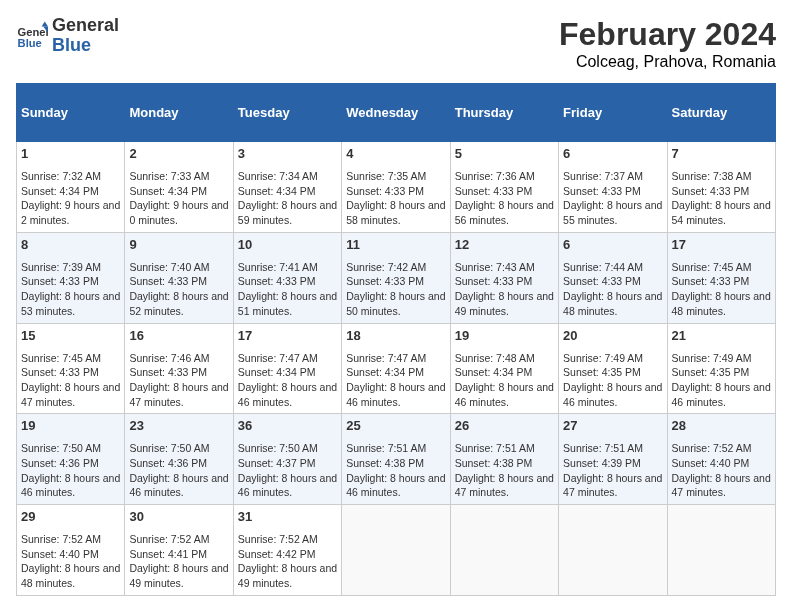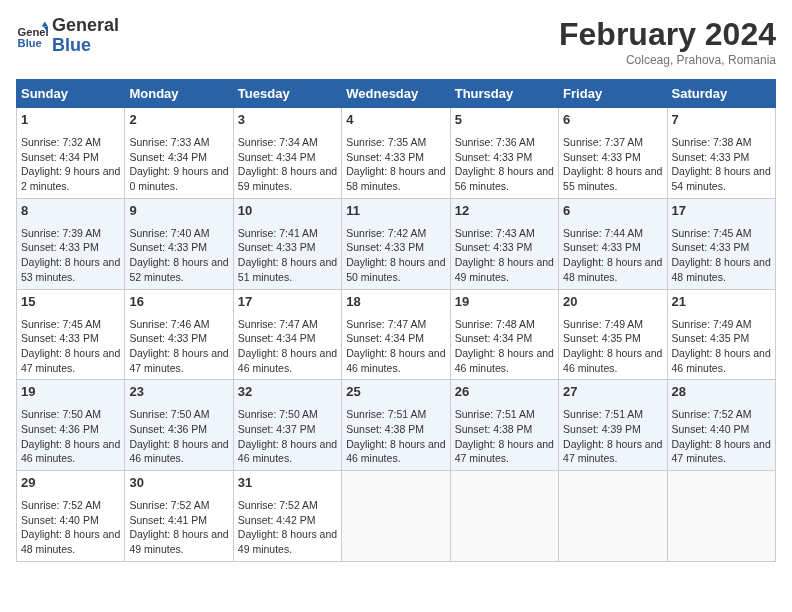--- a/index.html
+++ b/index.html
@@ -34,32 +34,32 @@
     }
     .title-block {
       text-align: right;
     }
     .month-year {
       font-size: 32px;
       font-weight: bold;
       color: #333;
     }
     .location {
-      font-size: 12px;
-      color: #737373;
+      font-size: 16px;
+      color: #000000;
     }
     .calendar {
       width: 100%;
       border-collapse: collapse;
       font-size: 11px;
     }
     .calendar th {
       background: #2962a6;
       color: #fff;
-      padding: 6px 4px;
+      padding: 21px 4px;
       text-align: left;
       font-size: 13px;
       font-weight: bold;
       border: 1px solid #2962a6;
     }
     .calendar td {
       border: 1px solid #ccc;
       vertical-align: top;
       padding: 4px;
       width: calc(100% / 7);
@@ -306,21 +306,21 @@
       </td>
         <td>
         <span class="day-number">23</span>
         <div class="day-info">
           Sunrise: 7:50 AM<br>
           Sunset: 4:36 PM<br>
           Daylight: 8 hours and 46 minutes.
         </div>
       </td>
         <td>
-        <span class="day-number">32</span>
+        <span class="day-number">36</span>
         <div class="day-info">
           Sunrise: 7:50 AM<br>
           Sunset: 4:37 PM<br>
           Daylight: 8 hours and 46 minutes.
         </div>
       </td>
         <td>
         <span class="day-number">25</span>
         <div class="day-info">
           Sunrise: 7:51 AM<br>

